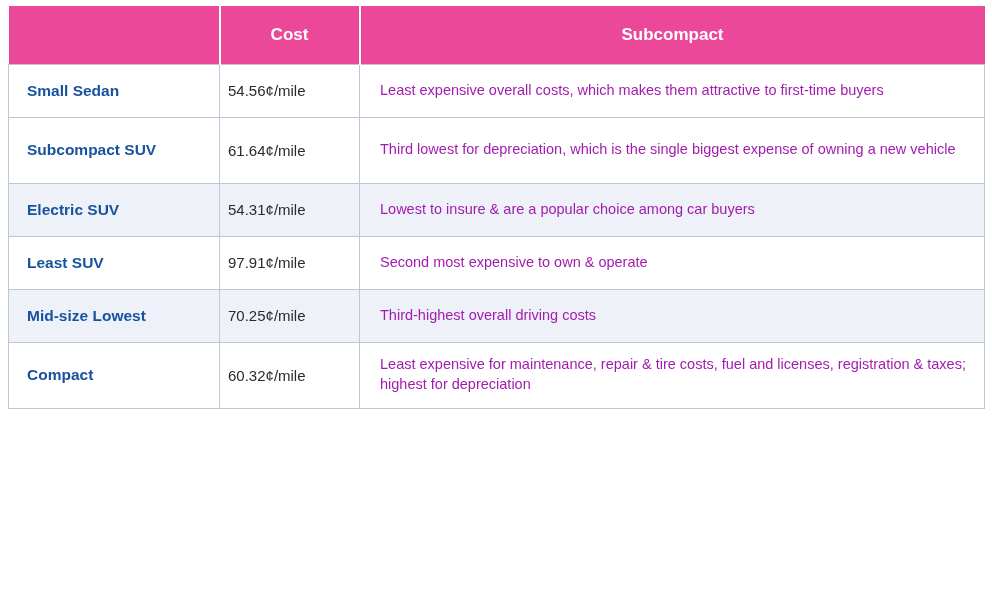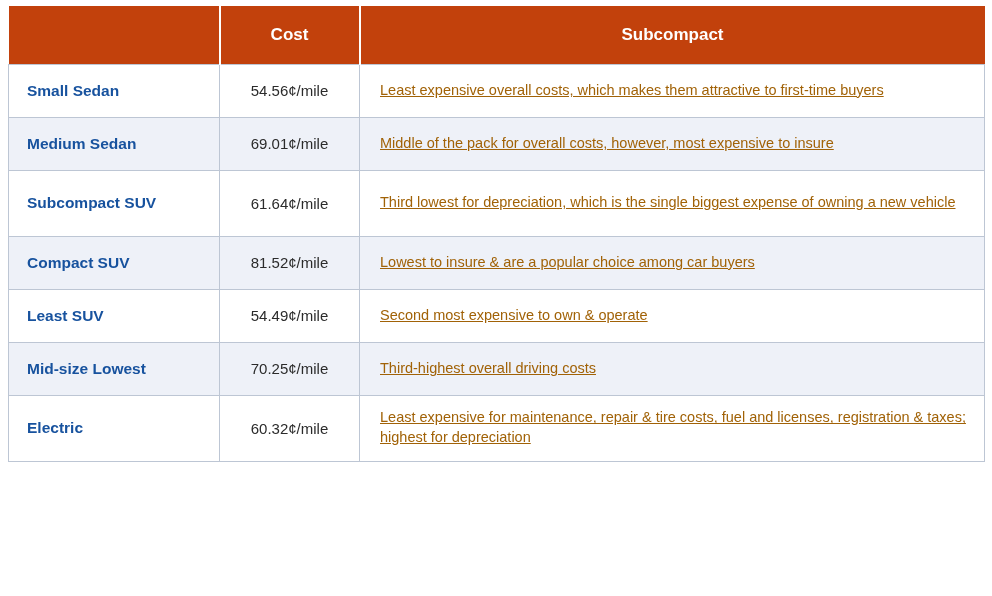--- a/index.html
+++ b/index.html
@@ -22,21 +22,21 @@
   table.cost-table {
     border-collapse: collapse;
     width: 976px;
     table-layout: fixed;
   }
   table.cost-table col.c-category { width: 211px; }
   table.cost-table col.c-cost     { width: 140px; }
   table.cost-table col.c-high     { width: 625px; }
 
   thead th {
-    background: #c2410c;
+    background: #ec4899;
     color: #ffffff;
     font-size: 17px;
     font-weight: bold;
     height: 58px;
     vertical-align: middle;
     text-align: center;
     padding: 0 10px;
     box-sizing: border-box;
   }
   thead th.th-blank {
@@ -60,29 +60,27 @@
   td.category {
     color: #17529e;
     font-weight: bold;
     font-size: 15.5px;
     padding: 10px 12px 10px 18px;
     border-left: 1px solid #bdc6d4;
   }
   td.cost {
     color: #2b2b2b;
     font-size: 15px;
-    text-align: center;
     padding: 10px 8px;
   }
   td.highlight {
-    color: #a16207;
+    color: #a21caf;
     font-size: 14.5px;
     line-height: 1.35;
     padding: 10px 16px 10px 20px;
-    text-decoration: underline;
   }
   tbody tr.tall td { height: 66px; }
   tbody tr.short td { height: 53px; }
 </style>
 </head>
 <body>
 
 <div class="table-wrap">
   <table class="cost-table">
     <colgroup>
@@ -96,45 +94,40 @@
         <th class="th-cost">Cost</th>
         <th class="th-high">Subcompact</th>
       </tr>
     </thead>
     <tbody>
       <tr class="plain short">
         <td class="category">Small Sedan</td>
         <td class="cost">54.56¢/mile</td>
         <td class="highlight">Least expensive overall costs, which makes them attractive to first-time buyers</td>
       </tr>
-      <tr class="alt short">
-        <td class="category">Medium Sedan</td>
-        <td class="cost">69.01¢/mile</td>
-        <td class="highlight">Middle of the pack for overall costs, however, most expensive to insure</td>
-      </tr>
       <tr class="plain tall">
         <td class="category">Subcompact SUV</td>
         <td class="cost">61.64¢/mile</td>
         <td class="highlight">Third lowest for depreciation, which is the single biggest expense of owning a new vehicle</td>
       </tr>
       <tr class="alt short">
-        <td class="category">Compact SUV</td>
-        <td class="cost">81.52¢/mile</td>
+        <td class="category">Electric SUV</td>
+        <td class="cost">54.31¢/mile</td>
         <td class="highlight">Lowest to insure &amp; are a popular choice among car buyers</td>
       </tr>
       <tr class="plain short">
         <td class="category">Least SUV</td>
-        <td class="cost">54.49¢/mile</td>
+        <td class="cost">97.91¢/mile</td>
         <td class="highlight">Second most expensive to own &amp; operate</td>
       </tr>
       <tr class="alt short">
         <td class="category">Mid-size Lowest</td>
         <td class="cost">70.25¢/mile</td>
         <td class="highlight">Third-highest overall driving costs</td>
       </tr>
       <tr class="plain tall">
-        <td class="category">Electric</td>
+        <td class="category">Compact</td>
         <td class="cost">60.32¢/mile</td>
         <td class="highlight">Least expensive for maintenance, repair &amp; tire costs, fuel and licenses, registration &amp; taxes; highest for depreciation</td>
       </tr>
     </tbody>
   </table>
 </div>
 
 </body></html>

